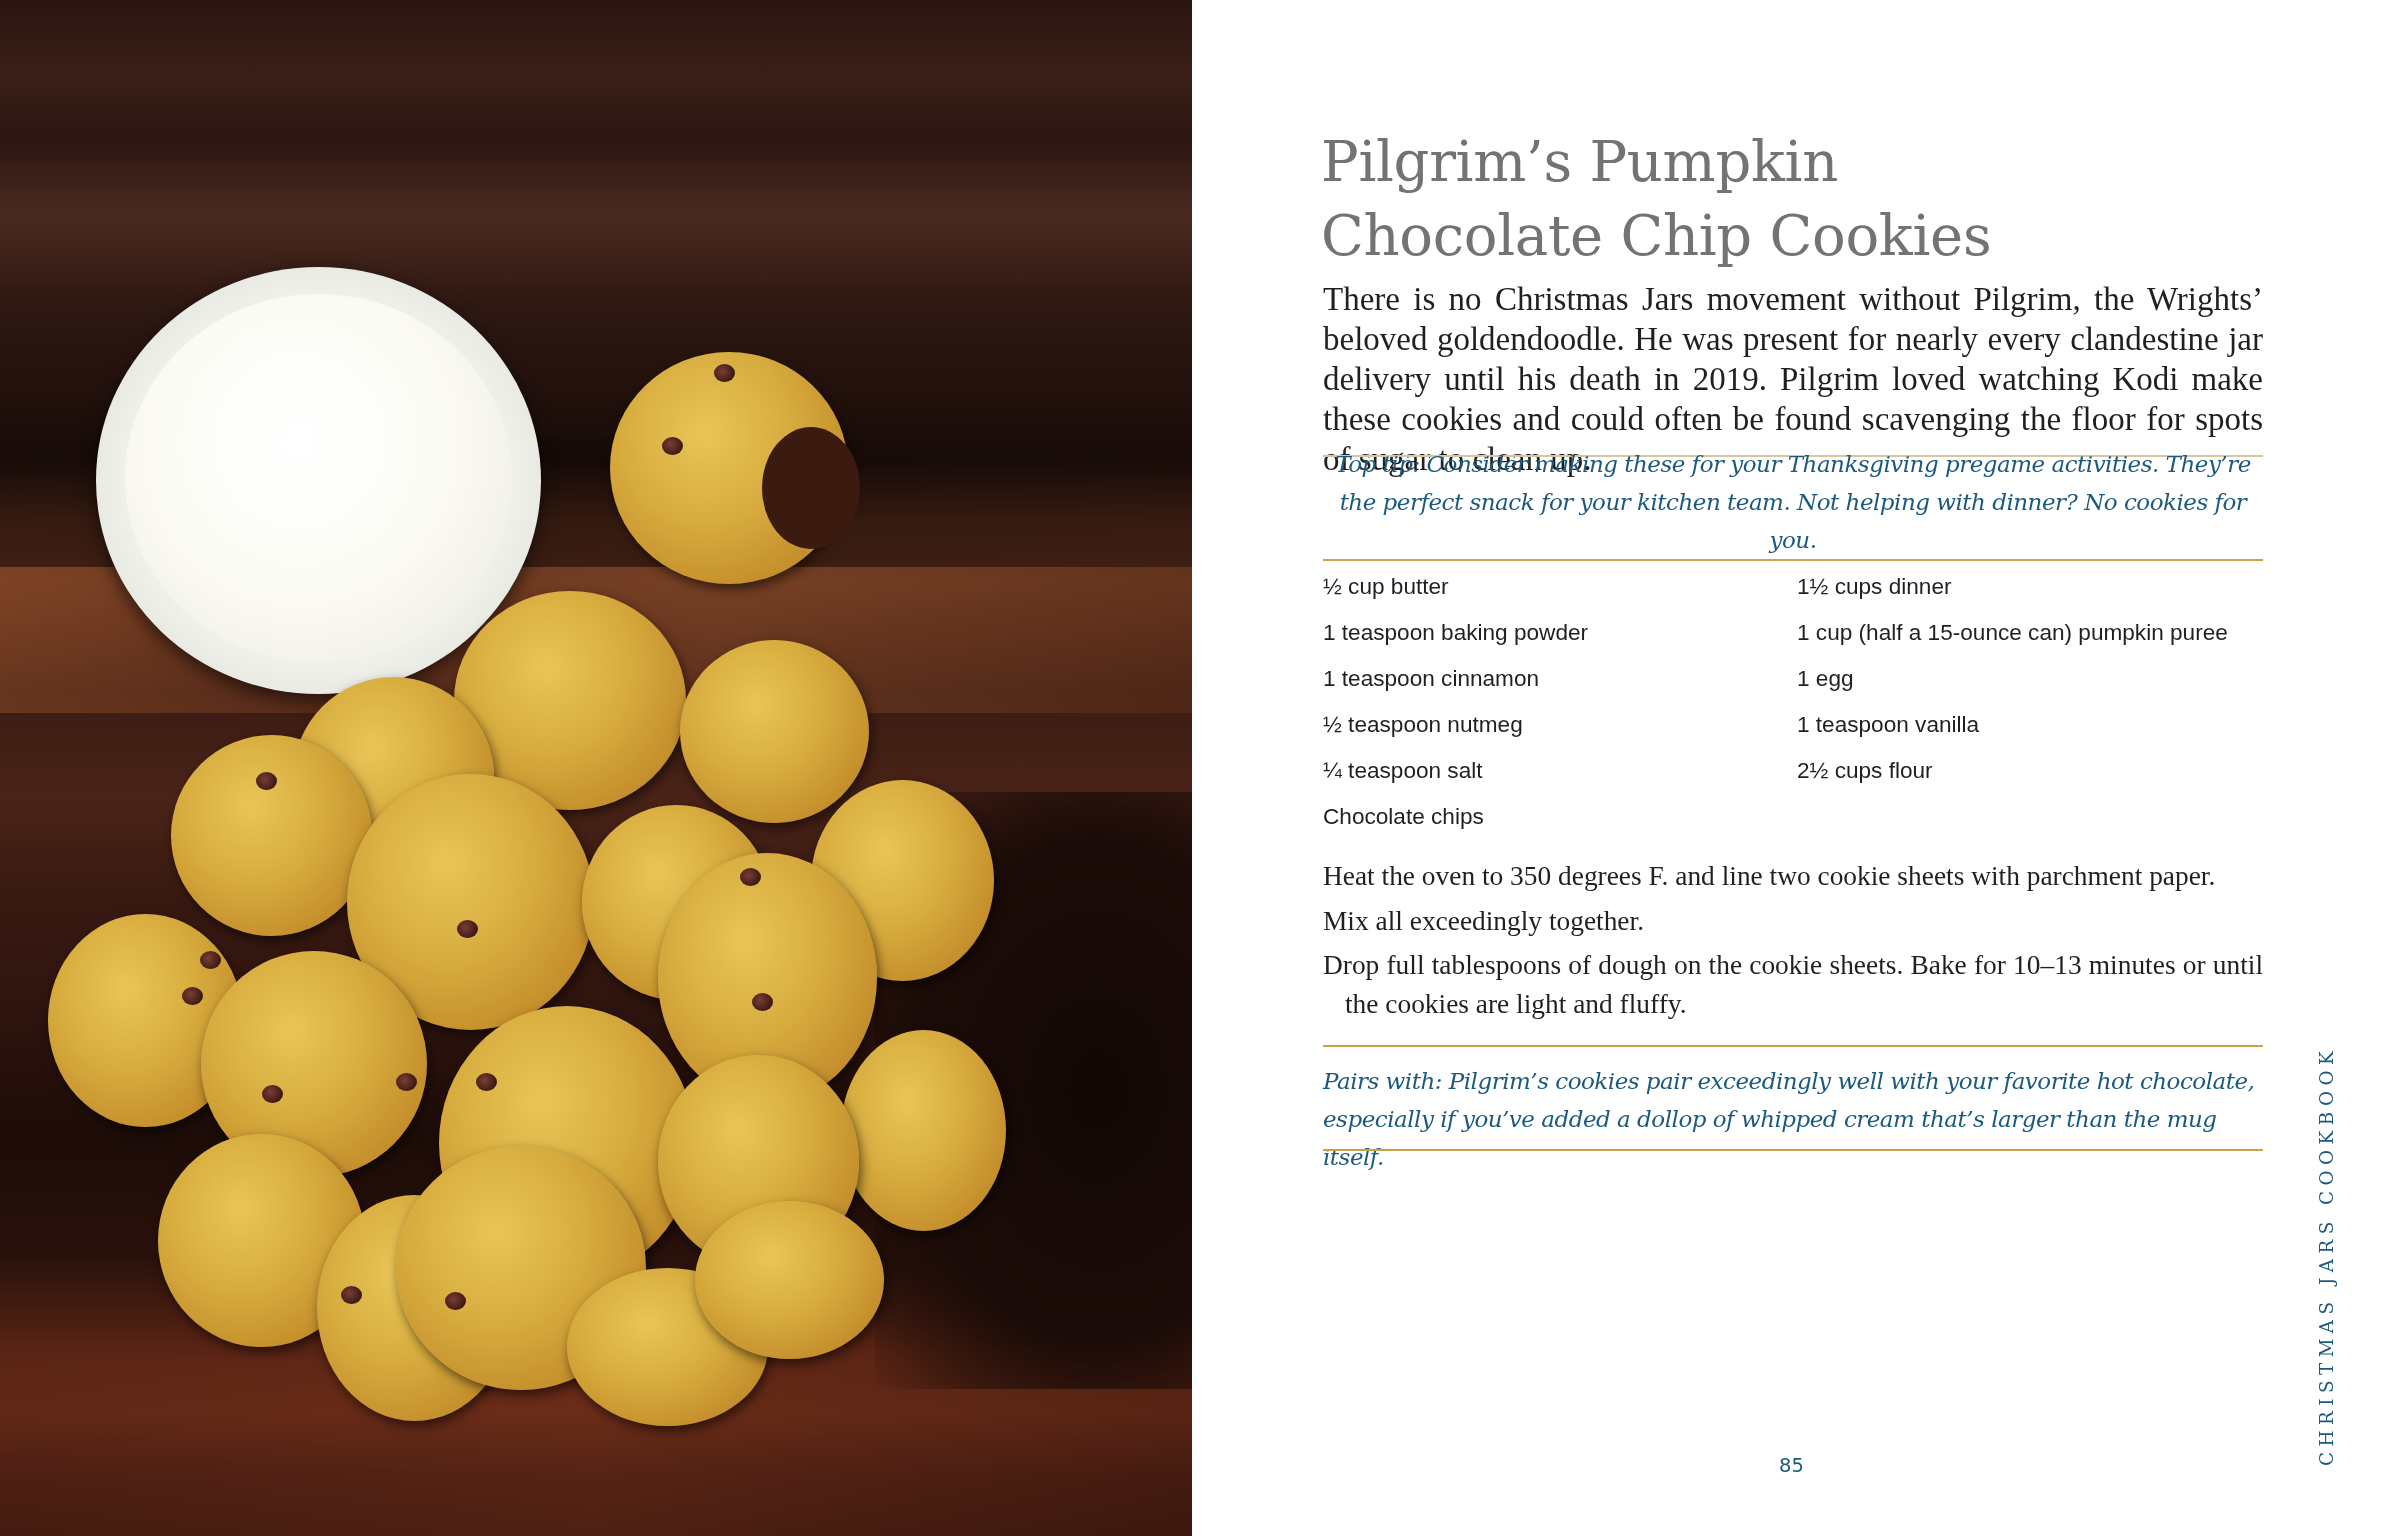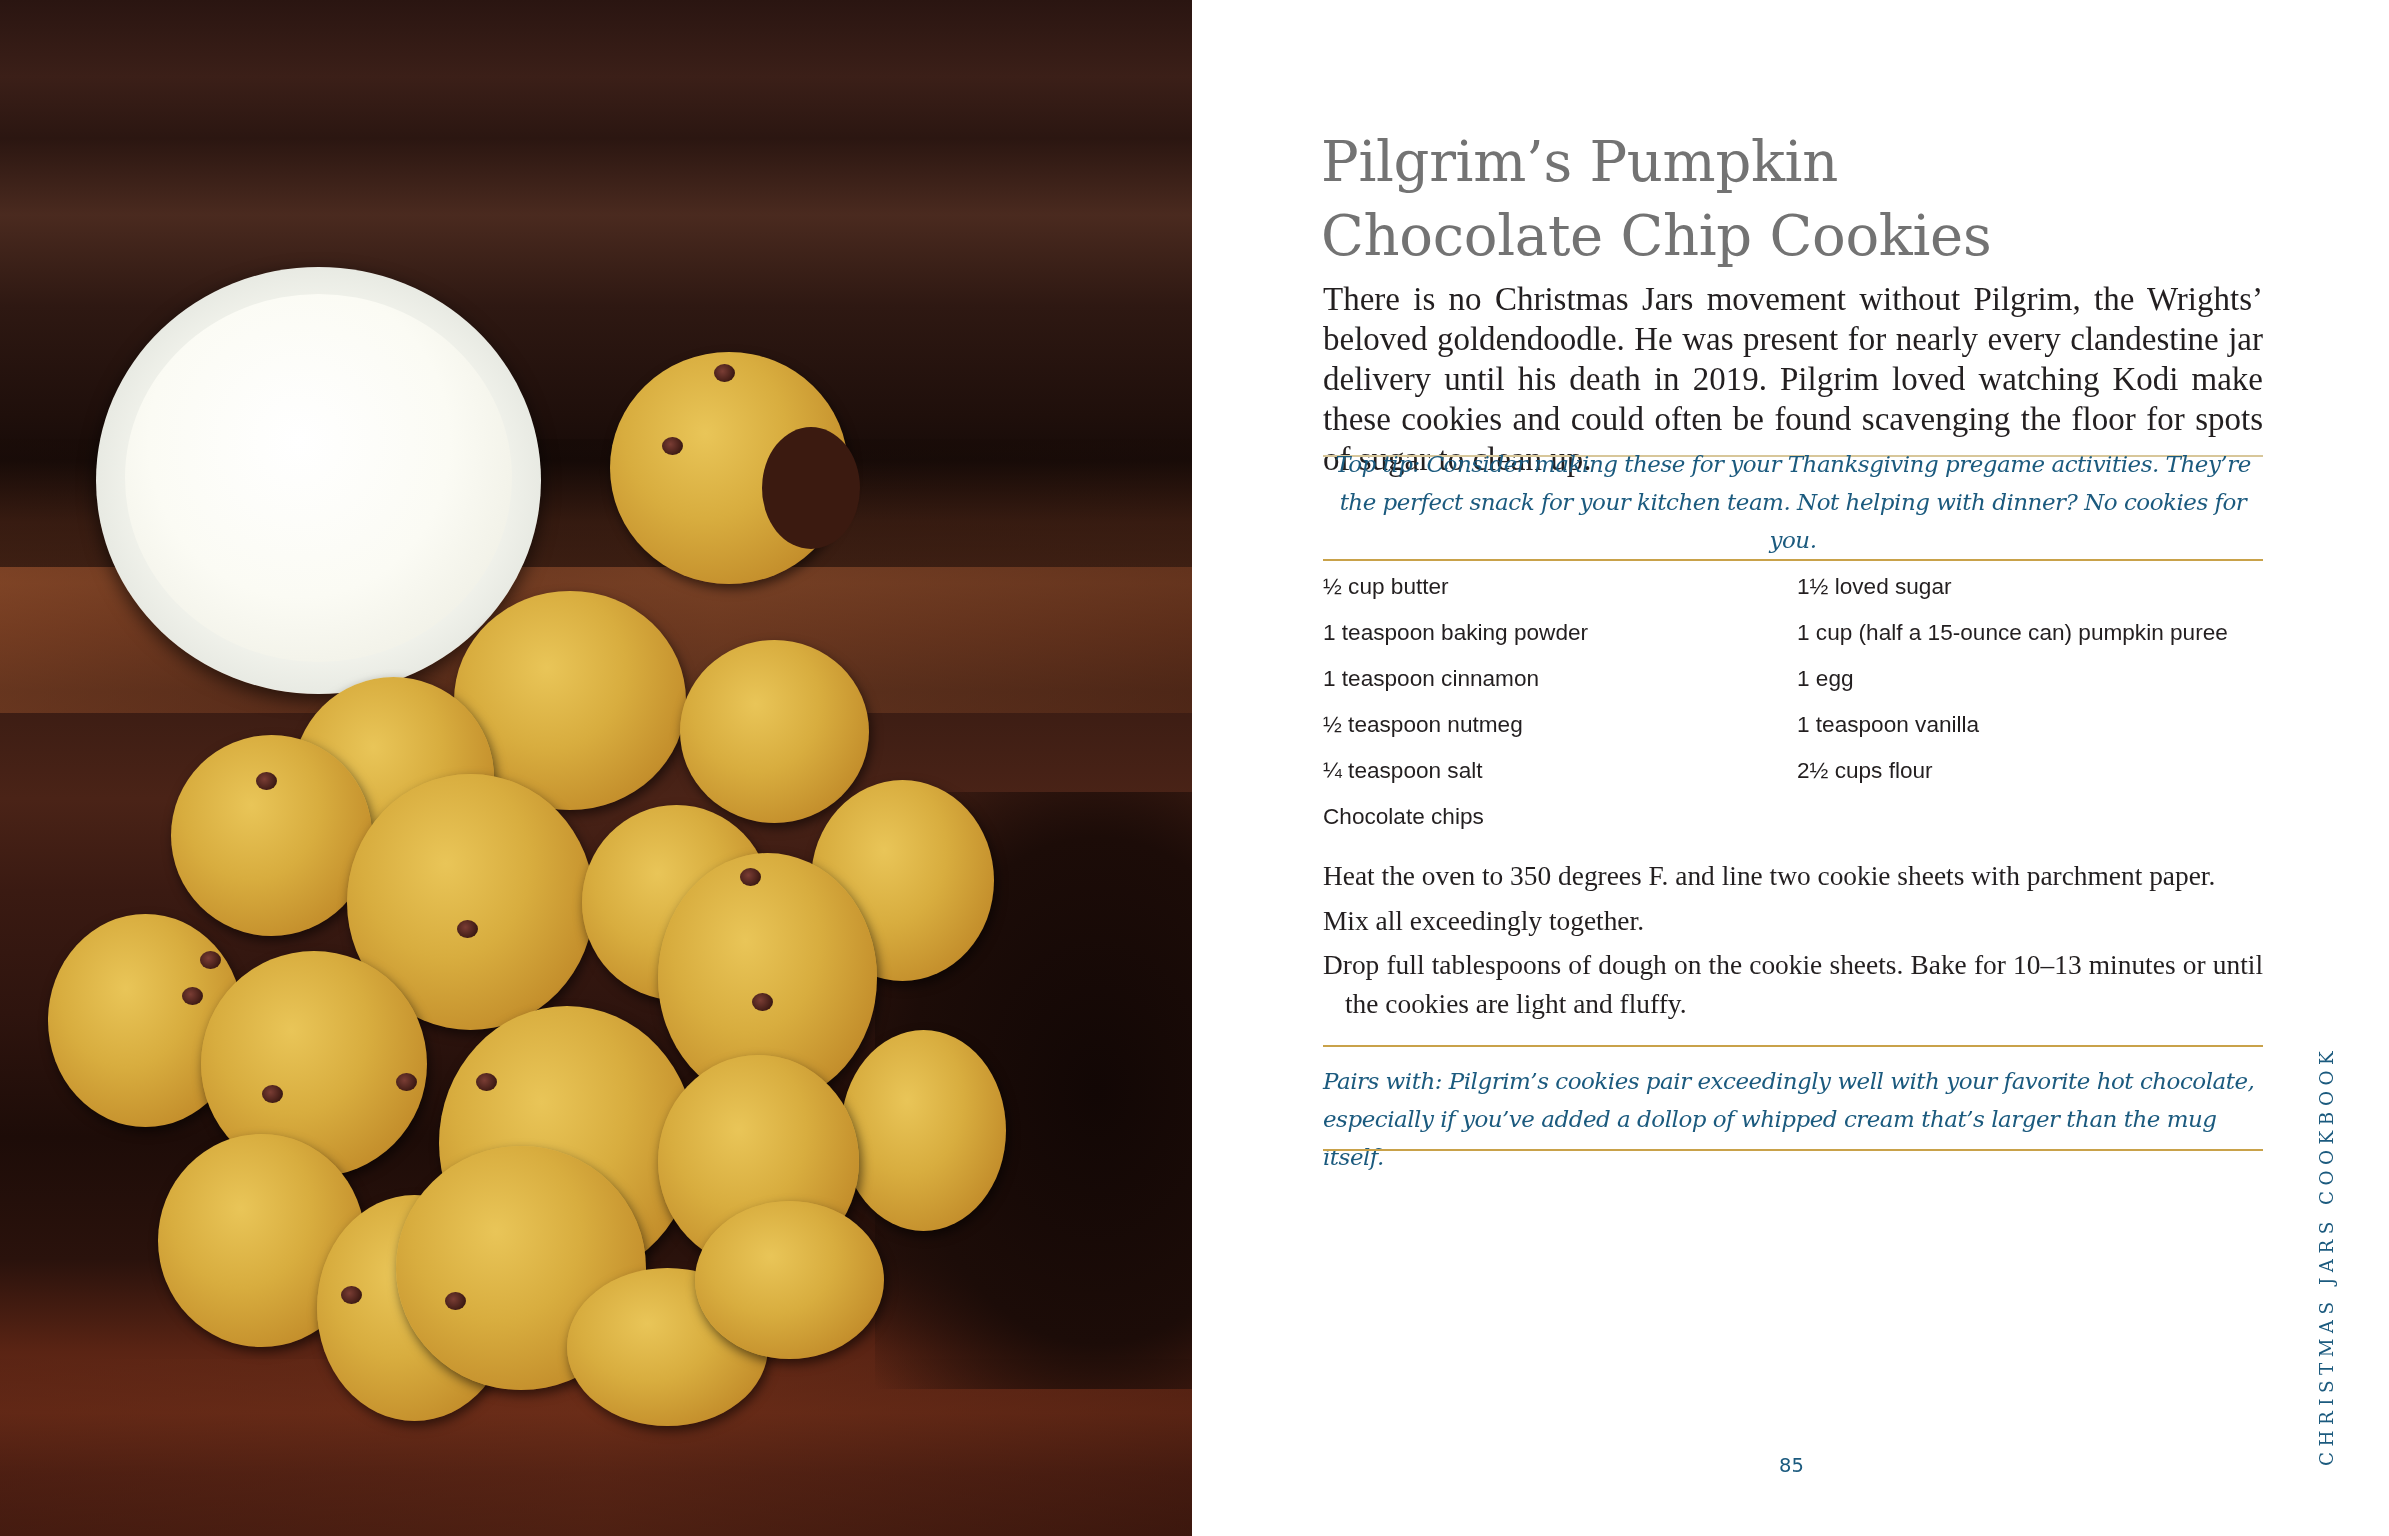--- a/index.html
+++ b/index.html
@@ -246,21 +246,21 @@
 </h1>
 
 <p class="intro">There is no Christmas Jars movement without Pilgrim, the Wrights’ beloved goldendoodle. He was present for nearly every clandestine jar delivery until his death in 2019. Pilgrim loved watching Kodi make these cookies and could often be found scavenging the floor for spots of sugar to clean up.</p>
 
 <div class="rule light" style="top:455px;"></div>
 <p class="callout" style="top:445px;text-align:center;">Top tip: Consider making these for your Thanksgiving pregame activities. They’re the perfect snack for your kitchen team. Not helping with dinner? No cookies for you.</p>
 <div class="rule" style="top:559px;"></div>
 
 <div class="ingredients">
   <span>½ cup butter</span>
-  <span>1½ loved sugar</span>
+  <span>1½ cups dinner</span>
   <span>1 teaspoon baking powder</span>
   <span>1 cup (half a 15-ounce can) pumpkin puree</span>
   <span>1 teaspoon cinnamon</span>
   <span>1 egg</span>
   <span>½ teaspoon nutmeg</span>
   <span>1 teaspoon vanilla</span>
   <span>¼ teaspoon salt</span>
   <span>2½ cups flour</span>
   <span>Chocolate chips</span>
 </div>

